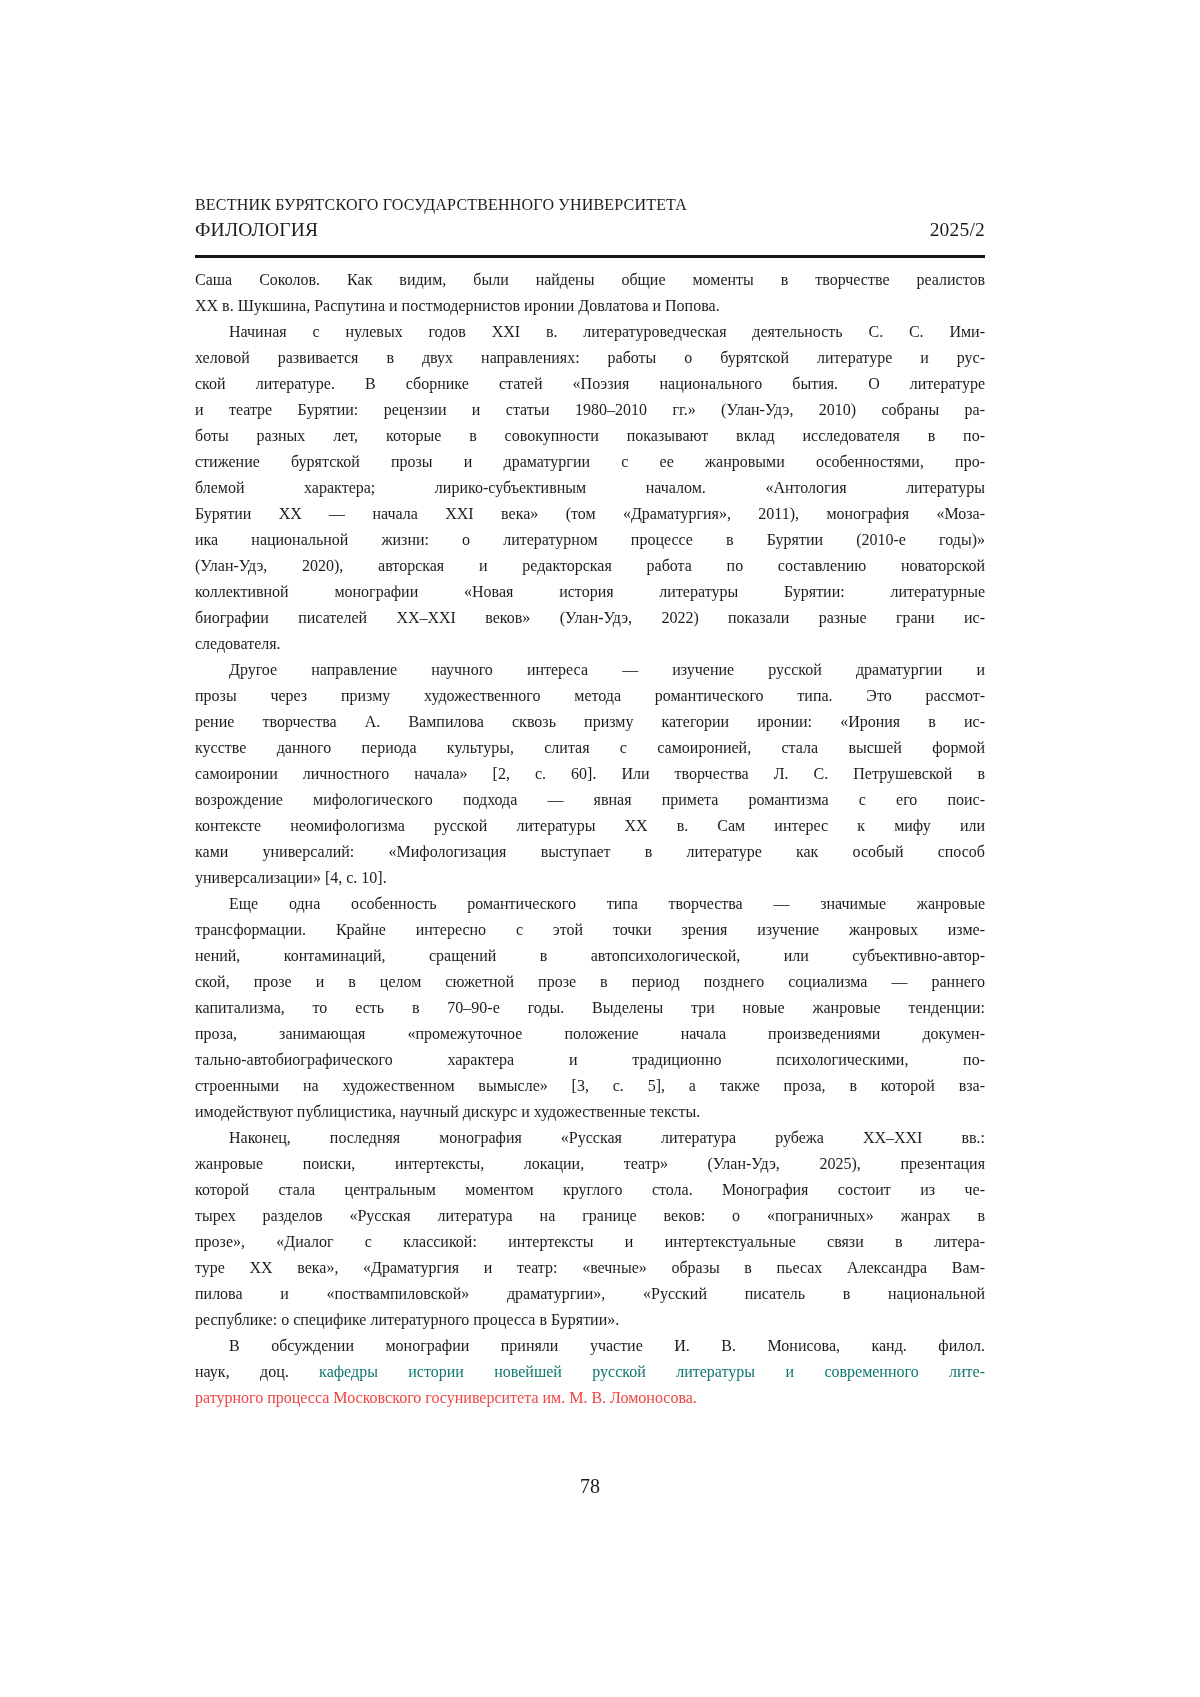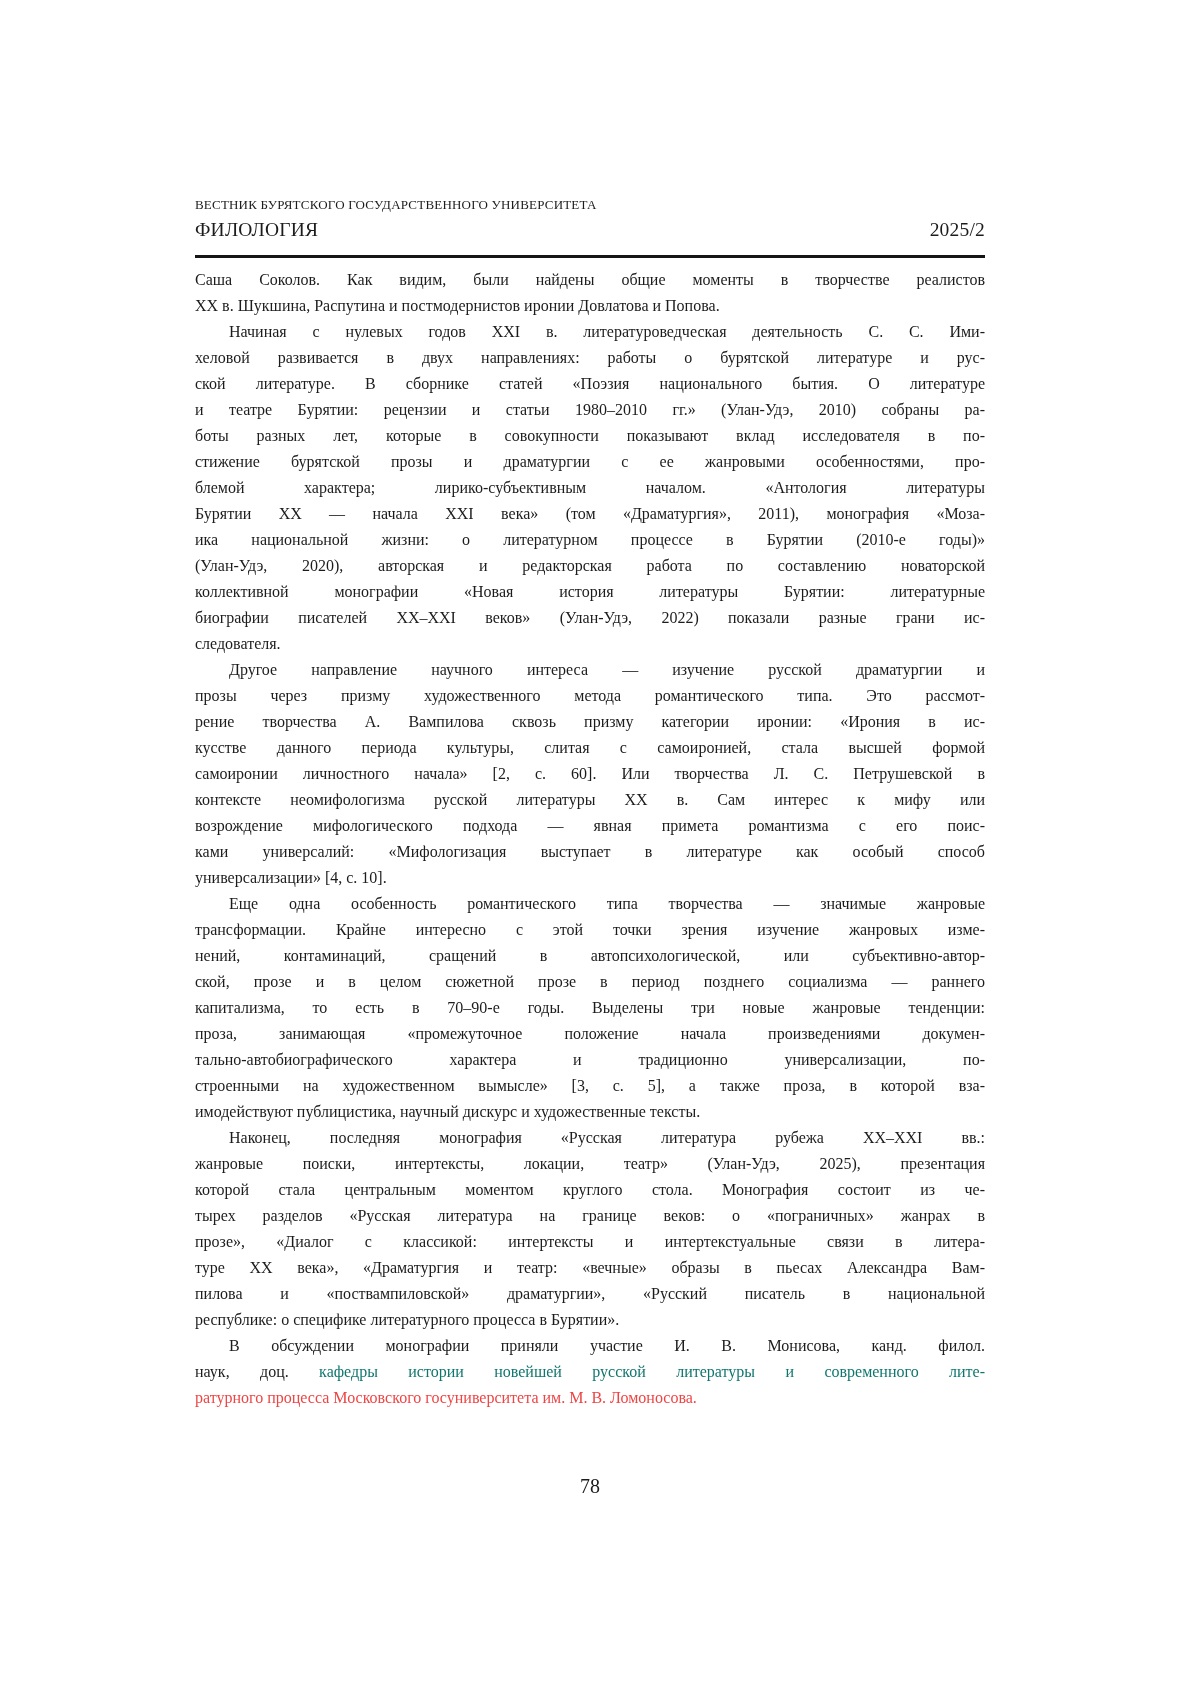--- a/index.html
+++ b/index.html
@@ -11,21 +11,21 @@
     font-family:"Liberation Serif","DejaVu Serif",serif;
     color:#1c1c1c;
     overflow:hidden;
   }
   .content{
     position:absolute;
     left:195px;top:192px;
     width:790px;
   }
   .hdr-row1{
-    font-size:13px;
+    font-size:16px;
     line-height:25px;
     letter-spacing:.2px;
     white-space:nowrap;
   }
   .hdr-row2{
     display:flex;
     justify-content:space-between;
     align-items:baseline;
     font-size:19.5px;
     line-height:25px;
@@ -89,33 +89,33 @@
           <div class="line j"><span>коллективной монографии «Новая история литературы Бурятии: литературные</span></div>
           <div class="line j"><span>биографии писателей XX–XXI веков» (Улан-Удэ, 2022) показали разные грани ис-</span></div>
           <div class="line"><span>следователя.</span></div>
         </div>
         <div>
           <div class="line j ind"><span>Другое направление научного интереса — изучение русской драматургии и</span></div>
           <div class="line j"><span>прозы через призму художественного метода романтического типа. Это рассмот-</span></div>
           <div class="line j"><span>рение творчества А. Вампилова сквозь призму категории иронии: «Ирония в ис-</span></div>
           <div class="line j"><span>кусстве данного периода культуры, слитая с самоиронией, стала высшей формой</span></div>
           <div class="line j"><span>самоиронии личностного начала» [2, с. 60]. Или творчества Л. С. Петрушевской в</span></div>
+          <div class="line j"><span>возрождение мифологического подхода — явная примета романтизма с его поис-</span></div>
           <div class="line j"><span>контексте неомифологизма русской литературы XX в. Сам интерес к мифу или</span></div>
-          <div class="line j"><span>возрождение мифологического подхода — явная примета романтизма с его поис-</span></div>
           <div class="line j"><span>ками универсалий: «Мифологизация выступает в литературе как особый способ</span></div>
           <div class="line"><span>универсализации» [4, с. 10].</span></div>
         </div>
         <div>
           <div class="line j ind"><span>Еще одна особенность романтического типа творчества — значимые жанровые</span></div>
           <div class="line j"><span>трансформации. Крайне интересно с этой точки зрения изучение жанровых изме-</span></div>
           <div class="line j"><span>нений, контаминаций, сращений в автопсихологической, или субъективно-автор-</span></div>
           <div class="line j"><span>ской, прозе и в целом сюжетной прозе в период позднего социализма — раннего</span></div>
           <div class="line j"><span>капитализма, то есть в 70–90-е годы. Выделены три новые жанровые тенденции:</span></div>
           <div class="line j"><span>проза, занимающая «промежуточное положение начала произведениями докумен-</span></div>
-          <div class="line j"><span>тально-автобиографического характера и традиционно универсализации, по-</span></div>
+          <div class="line j"><span>тально-автобиографического характера и традиционно психологическими, по-</span></div>
           <div class="line j"><span>строенными на художественном вымысле» [3, с. 5], а также проза, в которой вза-</span></div>
           <div class="line"><span>имодействуют публицистика, научный дискурс и художественные тексты.</span></div>
         </div>
         <div>
           <div class="line j ind"><span>Наконец, последняя монография «Русская литература рубежа XX–XXI вв.:</span></div>
           <div class="line j"><span>жанровые поиски, интертексты, локации, театр» (Улан-Удэ, 2025), презентация</span></div>
           <div class="line j"><span>которой стала центральным моментом круглого стола. Монография состоит из че-</span></div>
           <div class="line j"><span>тырех разделов «Русская литература на границе веков: о «пограничных» жанрах в</span></div>
           <div class="line j"><span>прозе», «Диалог с классикой: интертексты и интертекстуальные связи в литера-</span></div>
           <div class="line j"><span>туре XX века», «Драматургия и театр: «вечные» образы в пьесах Александра Вам-</span></div>

